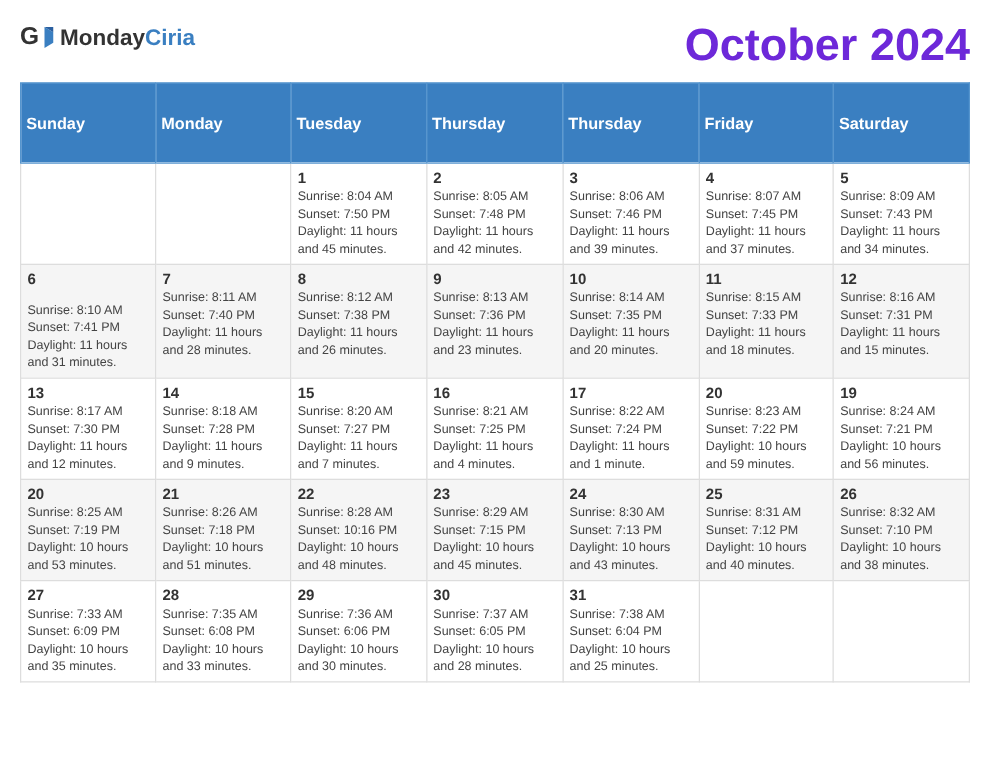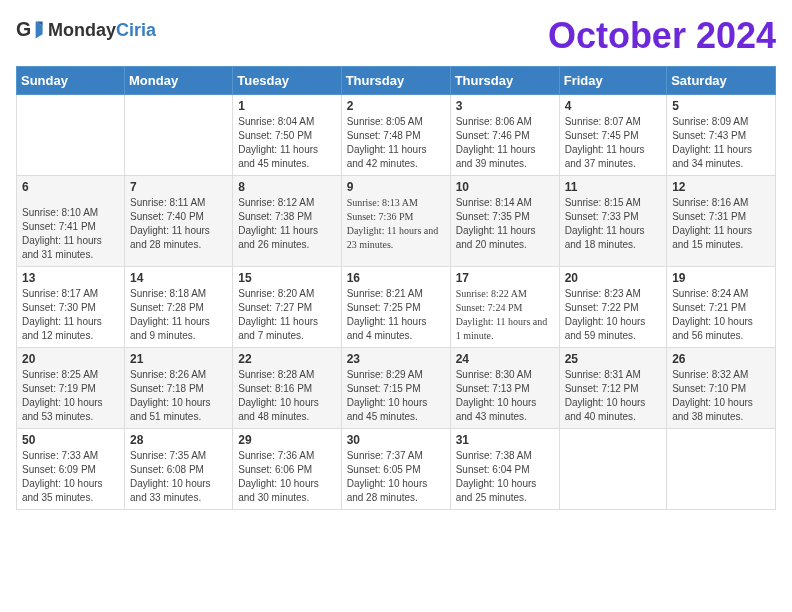--- a/index.html
+++ b/index.html
@@ -51,21 +51,21 @@
     .calendar {
       width: 100%;
       border-collapse: collapse;
       border: 1px solid #ccc;
     }
     .calendar th {
       background: #3a7fc1;
       color: #fff;
       font-size: 13px;
       font-weight: bold;
-      padding: 6px 4px;
+      padding: 24px 4px;
       text-align: left;
       border: 1px solid #5595ce;
     }
     .calendar td {
       vertical-align: top;
       width: 113px;
       min-height: 80px;
       border: 1px solid #ddd;
       padding: 4px 5px;
       font-size: 10.5px;
@@ -173,21 +173,21 @@
 Daylight: 11 hours and 28 minutes.</div>
         </td>
         <td>
           <span class="day-number">8</span>
           <div class="day-info" style="white-space: pre-line;">Sunrise: 8:12 AM
 Sunset: 7:38 PM
 Daylight: 11 hours and 26 minutes.</div>
         </td>
         <td>
           <span class="day-number">9</span>
-          <div class="day-info" style="white-space: pre-line; font-family: Liberation Serif, serif;">Sunrise: 8:13 AM
+          <div class="day-info" style="white-space: pre-line;">Sunrise: 8:13 AM
 Sunset: 7:36 PM
 Daylight: 11 hours and 23 minutes.</div>
         </td>
         <td>
           <span class="day-number">10</span>
           <div class="day-info" style="white-space: pre-line;">Sunrise: 8:14 AM
 Sunset: 7:35 PM
 Daylight: 11 hours and 20 minutes.</div>
         </td>
         <td>
@@ -223,21 +223,21 @@
 Daylight: 11 hours and 7 minutes.</div>
         </td>
         <td>
           <span class="day-number">16</span>
           <div class="day-info" style="white-space: pre-line;">Sunrise: 8:21 AM
 Sunset: 7:25 PM
 Daylight: 11 hours and 4 minutes.</div>
         </td>
         <td>
           <span class="day-number">17</span>
-          <div class="day-info" style="white-space: pre-line; font-family: Liberation Serif, serif;">Sunrise: 8:22 AM
+          <div class="day-info" style="white-space: pre-line;">Sunrise: 8:22 AM
 Sunset: 7:24 PM
 Daylight: 11 hours and 1 minute.</div>
         </td>
         <td>
           <span class="day-number">20</span>
           <div class="day-info" style="white-space: pre-line;">Sunrise: 8:23 AM
 Sunset: 7:22 PM
 Daylight: 10 hours and 59 minutes.</div>
         </td>
         <td>
@@ -256,21 +256,21 @@
         </td>
         <td>
           <span class="day-number">21</span>
           <div class="day-info" style="white-space: pre-line;">Sunrise: 8:26 AM
 Sunset: 7:18 PM
 Daylight: 10 hours and 51 minutes.</div>
         </td>
         <td>
           <span class="day-number">22</span>
           <div class="day-info" style="white-space: pre-line;">Sunrise: 8:28 AM
-Sunset: 8:16 PM
+Sunset: 10:16 PM
 Daylight: 10 hours and 48 minutes.</div>
         </td>
         <td>
           <span class="day-number">23</span>
           <div class="day-info" style="white-space: pre-line;">Sunrise: 8:29 AM
 Sunset: 7:15 PM
 Daylight: 10 hours and 45 minutes.</div>
         </td>
         <td>
           <span class="day-number">24</span>
@@ -286,21 +286,21 @@
         </td>
         <td>
           <span class="day-number">26</span>
           <div class="day-info" style="white-space: pre-line;">Sunrise: 8:32 AM
 Sunset: 7:10 PM
 Daylight: 10 hours and 38 minutes.</div>
         </td>
       </tr>
       <tr>
         <td>
-          <span class="day-number">50</span>
+          <span class="day-number">27</span>
           <div class="day-info" style="white-space: pre-line;">Sunrise: 7:33 AM
 Sunset: 6:09 PM
 Daylight: 10 hours and 35 minutes.</div>
         </td>
         <td>
           <span class="day-number">28</span>
           <div class="day-info" style="white-space: pre-line;">Sunrise: 7:35 AM
 Sunset: 6:08 PM
 Daylight: 10 hours and 33 minutes.</div>
         </td>

